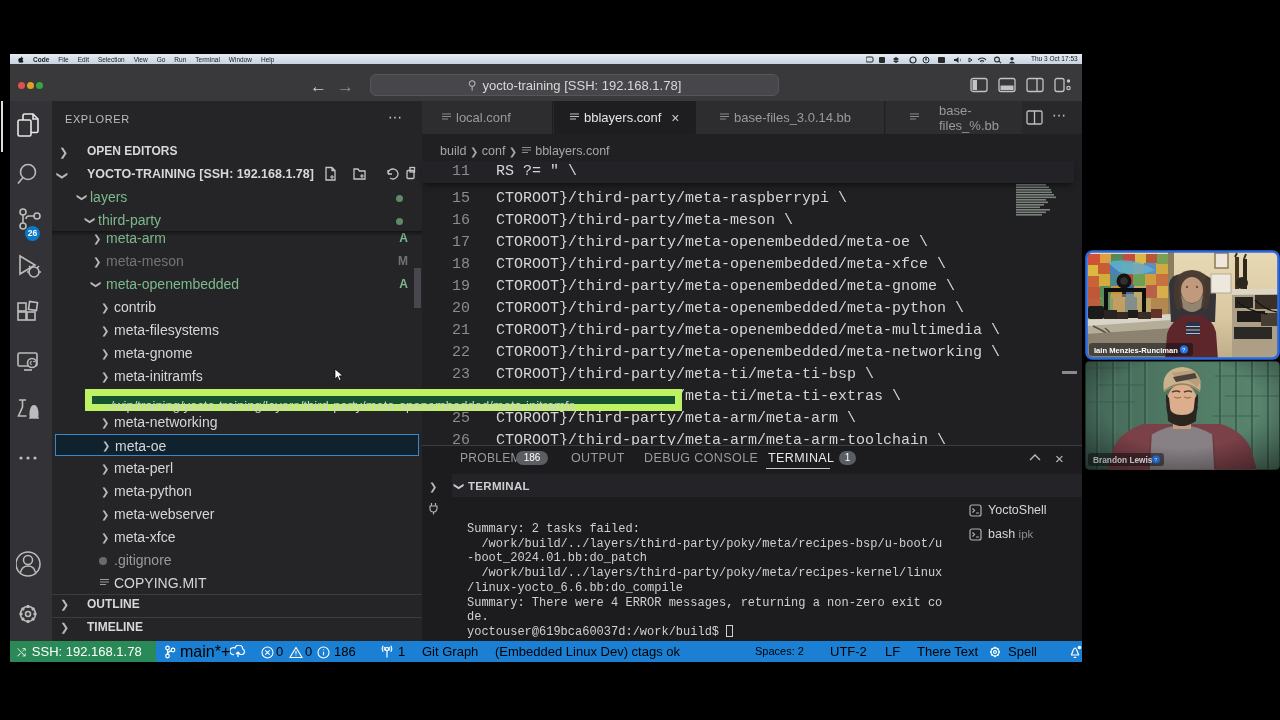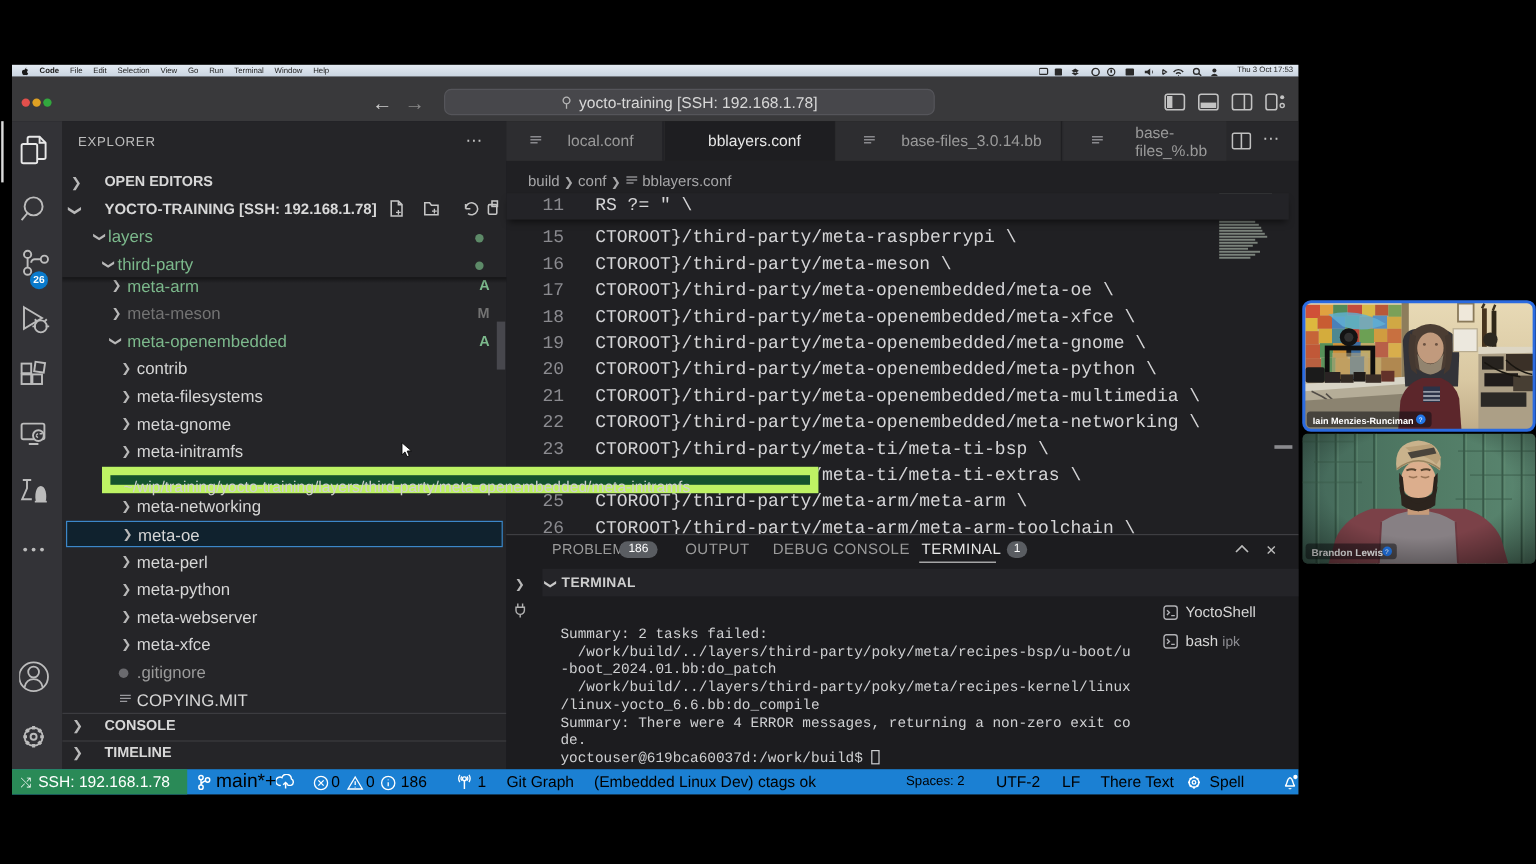--- a/index.html
+++ b/index.html
@@ -23,21 +23,21 @@
   
   #sidebar { left:52px; top:101px; width:370px; height:540px; background:#252528; }
   .sb-t { color:#d8d8d8; font-weight:bold; font-size:12px;margin-left:12px; }
   .row { position:absolute; height:23px; line-height:23px; font-size:14px; color:#d6d6d6; white-space:nowrap; }
   .grn { color:#7cb98c; } .org { color:#737373; }
   .chev { position:absolute; color:#b8b8b8; font-size:10px; }
   .cdown { display:inline-block; transform:rotate(90deg); }
   .badge-l { position:absolute; right:14px; font-size:12px; font-weight:bold; }
   
   #editor { left:422px; top:101px; width:660px; height:344px; background:#202023; overflow:hidden; }
-  .tab { position:absolute; top:101px; height:33px; display:flex; align-items:center; font-size:13px; color:#9a9a9a;gap:17px; }
+  .tab { position:absolute; top:101px; height:33px; display:flex; align-items:center; font-size:13px; color:#9a9a9a; }
   mono, pre.code { font-family:"Liberation Mono", monospace; }
   pre.code { position:absolute; font-size:15px; line-height:22px; color:#d5d5d7; }
   pre.lnum { position:absolute; font-family:"Liberation Mono", monospace; font-size:15px; line-height:22px; color:#8b8b90; text-align:right; }
   
   #panel { left:422px; top:445px; width:660px; height:196px; background:#1c1c1f; border-top:1px solid #3e3e42; }
   pre.term { position:absolute; font-family:"Liberation Mono", monospace; font-size:12px; line-height:14.7px; color:#cfd0d2; }
   
   #statusbar { left:10px; top:641px; width:1072px; height:21px; background:#1b80d3; color:#fff; font-size:12.5px; }
   .st { position:absolute; top:641px; height:21px; line-height:21px; white-space:nowrap; }
   svg { display:block; }
@@ -262,21 +262,21 @@
     </div>
     <div class="abs row" style="left:0; top:572px; width:422px;">
       <svg class="abs" style="left:99px; top:5px;" width="11" height="13" viewBox="0 0 11 13" stroke="#9a9a9e" fill="none" stroke-width="1.2">
         <path d="M1 2.5 h9 M1 5 h9 M1 7.5 h6"></path>
       </svg>
       <span class="abs" style="left:114px;">COPYING.MIT</span>
     </div>
 
     <div class="abs" style="left:52px; top:594px; width:370px; height:1px; background:#3c3c40;"></div>
     <div class="abs chev" style="left:60px; top:598px; font-size:11px;">❯</div>
-    <div class="abs sb-t" style="left:75px; top:597px;">CONSOLE</div>
+    <div class="abs sb-t" style="left:75px; top:597px;">OUTLINE</div>
     <div class="abs" style="left:52px; top:617px; width:370px; height:1px; background:#3c3c40;"></div>
     <div class="abs chev" style="left:60px; top:621px; font-size:11px;">❯</div>
     <div class="abs sb-t" style="left:75px; top:620px;">TIMELINE</div>
 
     <div class="abs" style="left:414px; top:268px; width:7px; height:40px; background:#47474d;"></div>
 
     <svg class="abs" style="left:334px; top:368px; z-index:40;" width="10" height="14" viewBox="0 0 10 14">
       <path d="M1 1 L1 11 L3.5 8.6 L5.2 12.5 L7 11.7 L5.3 7.9 L8.8 7.7 Z" fill="#fff" stroke="#000" stroke-width="0.7"></path>
     </svg>
   </div>
@@ -300,21 +300,21 @@
     <div class="tab" style="left:695px; width:190px; background:#2d2d30; border-left:1px solid #1f1f22; border-right:1px solid #1f1f22;">
       <svg style="margin-left:23px;" width="11" height="13" viewBox="0 0 11 13" stroke="#8a8a8e" fill="none" stroke-width="1.2">
         <path d="M1 3 h9 M1 5.5 h9 M1 8 h6"></path>
       </svg>
       <span style="margin-left:4px;">base-files_3.0.14.bb</span>
     </div>
     <div class="tab" style="left:886px; width:136px; background:#2d2d30; overflow:hidden;">
       <svg style="margin-left:23px; flex:none;" width="11" height="13" viewBox="0 0 11 13" stroke="#8a8a8e" fill="none" stroke-width="1.2">
         <path d="M1 3 h9 M1 5.5 h9 M1 8 h6"></path>
       </svg>
-      <span style="margin-left:9px;">base-files_%.bb	</span>
+      <span style="margin-left:19px;">base-files_%.bb	</span>
     </div>
     <svg class="abs" style="left:1026px; top:110px;" width="17" height="15" viewBox="0 0 17 15" fill="none" stroke="#c0c0c0" stroke-width="1.3">
       <rect x="1" y="1" width="15" height="13" rx="1.5"></rect>
       <path d="M8.5 1 v13"></path>
     </svg>
     <div class="abs" style="left:1052px; top:107px; font-size:14px; color:#c0c0c0;">⋯</div>
   </div>
   <div id="breadcrumb" class="abs" style="left:440px; top:144px; font-size:12.5px; color:#a6a6a8;">build <span style="font-size:10px;">❯</span> conf <span style="font-size:10px;">❯</span> <svg style="display:inline-block; vertical-align:-2px;" width="11" height="12" viewBox="0 0 11 12" stroke="#8a8a8e" fill="none" stroke-width="1.2">
       <path d="M1 2.5 h9 M1 5 h9 M1 7.5 h6"></path>
     </svg> bblayers.conf</div>

